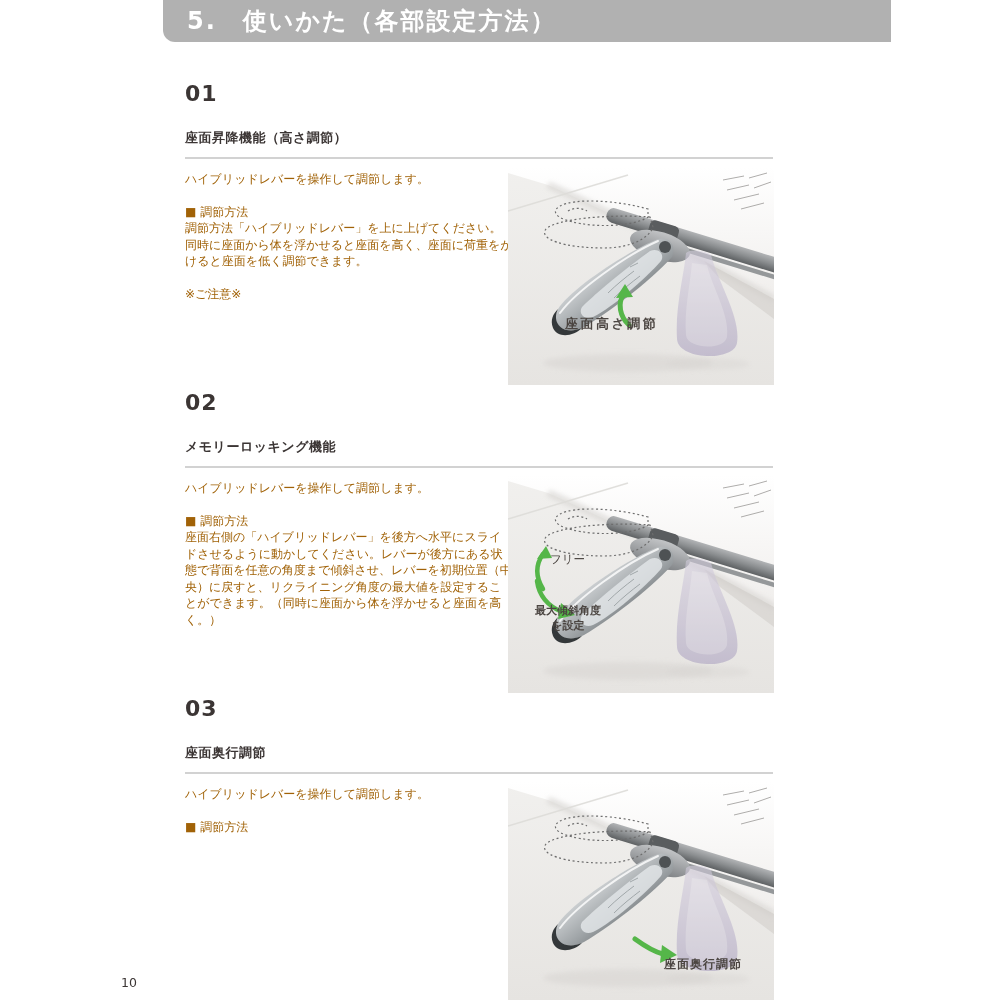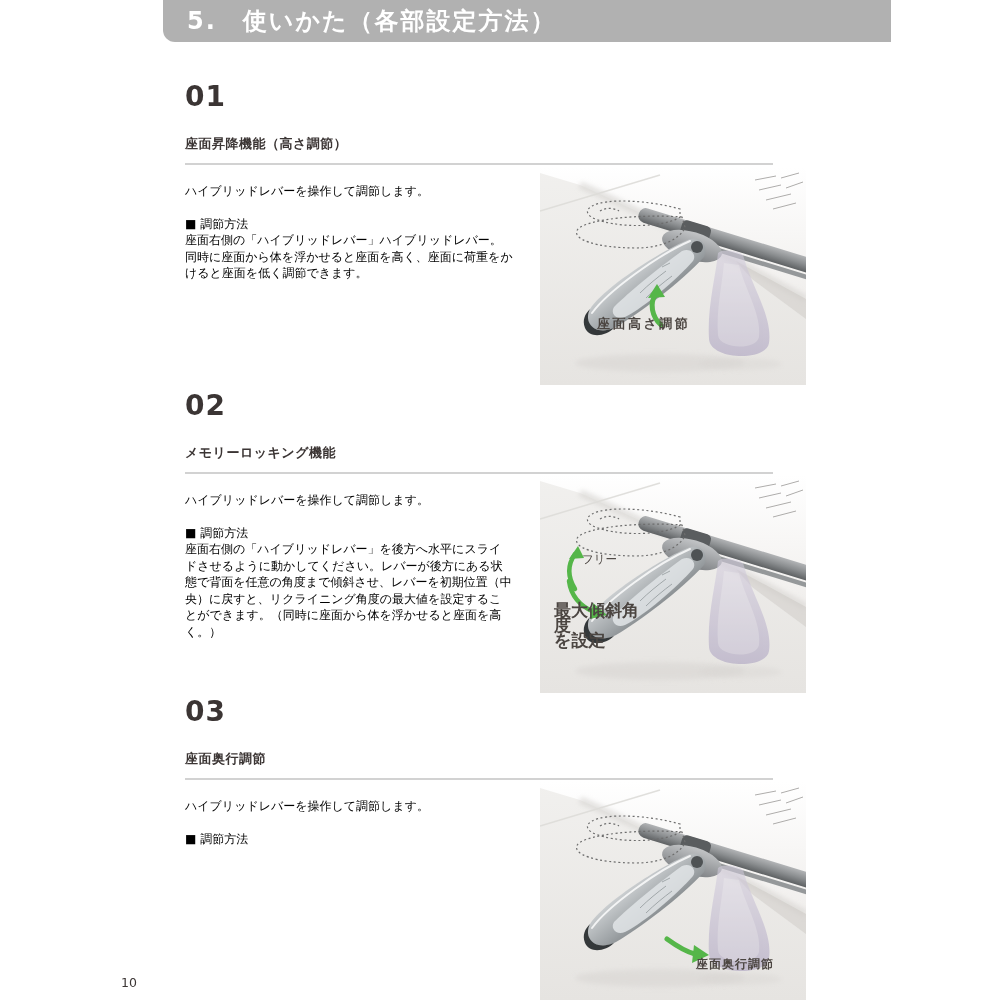--- a/index.html
+++ b/index.html
@@ -4,32 +4,32 @@
 <style>
   html,body{margin:0;padding:0;background:#ffffff;}
   body{width:1000px;height:1000px;font-family:"DejaVu Sans","Liberation Sans",sans-serif;color:#45403e;}
   .page{position:relative;width:1000px;height:1000px;background:#fff;overflow:hidden;}
 
   .header-bar{position:absolute;left:163px;top:0;width:728px;height:42px;background:#b1b1b1;
     border-radius:0 0 0 12px;display:flex;align-items:center;}
   .header-title{color:#ffffff;font-size:24px;font-weight:bold;padding-left:24px;letter-spacing:2px;white-space:nowrap;}
 
   .sec{position:absolute;left:185px;width:588px;}
-  .sec-num{font-size:28px;font-weight:bold;color:#3b3534;line-height:1;letter-spacing:1px;}
+  .sec-num{font-size:22px;font-weight:bold;color:#3b3534;line-height:1;letter-spacing:1px;}
   .sec-title{font-size:13px;font-weight:bold;color:#3b3534;margin-top:24px;letter-spacing:0.5px;}
   .rule{height:2px;background:#d2d2d2;margin-top:10px;}
-  .sec-body{margin-top:18px;width:328px;font-size:12px;line-height:16.5px;color:#000000;text-align:left;}
+  .sec-body{margin-top:12px;width:328px;font-size:12px;line-height:16.5px;color:#a16207;text-align:left;}
   .sec-body p{margin:0;}
   .sec-body p.gap-before{margin-top:16px;}
 
-  .photo{position:absolute;left:540px;width:266px;height:218px;}
+  .photo{position:absolute;left:508px;width:266px;height:218px;}
   .photo svg{position:absolute;left:0;top:0;width:266px;height:218px;display:block;}
   .ph-cap{position:absolute;font-size:13px;font-weight:bold;color:#4b4541;letter-spacing:2.5px;white-space:nowrap;}
   .ph-lbl{position:absolute;font-size:11.5px;font-weight:normal;color:#4b4541;white-space:nowrap;}
-  .ph-lbl-multi{position:absolute;font-size:17px;font-weight:bold;color:#4b4541;text-align:left;line-height:15px;}
+  .ph-lbl-multi{position:absolute;font-size:11px;font-weight:bold;color:#4b4541;text-align:center;line-height:15px;}
 
   .page-number{position:absolute;left:121px;top:975px;font-size:12.5px;color:#3b3534;text-align:center;}
 </style>
 </head>
 <body>
 
 <svg width="0" height="0" style="position:absolute" aria-hidden="true">
   <defs>
     <linearGradient id="pbg" x1="0" y1="0" x2="0" y2="1">
       <stop offset="0" stop-color="#f1f0ee"></stop>
@@ -122,21 +122,22 @@
     <span class="header-title">5.　使いかた（各部設定方法）</span>
   </div>
 
   <section class="sec" style="top:83px">
     <div class="sec-num">01</div>
     <div class="sec-title">座面昇降機能（高さ調節）</div>
     <div class="rule"></div>
     <div class="sec-body">
       <p>ハイブリッドレバーを操作して調節します。</p>
       <p class="gap-before">■ 調節方法</p>
-      <p>座面右側の「ハイブリッドレバー」ハイブリッドレバー。同時に座面から体を浮かせると座面を高く、座面に荷重をかけると座面を低く調節できます。</p>
+      <p>調節方法「ハイブリッドレバー」を上に上げてください。同時に座面から体を浮かせると座面を高く、座面に荷重をかけると座面を低く調節できます。</p>
+      <p class="gap-before">※ご注意※</p>
     </div>
   </section>
 
   <div class="photo" style="top:167px">
     <svg viewBox="0 0 266 218">
       <use href="#lever-scene"></use>
       <g>
         <path d="M121,158 C112,150 109,136 116,127" stroke="#55b649" stroke-width="5" fill="none" stroke-linecap="round"></path>
         <polygon points="108,131 117,117 125,130" fill="#55b649"></polygon>
       </g>

